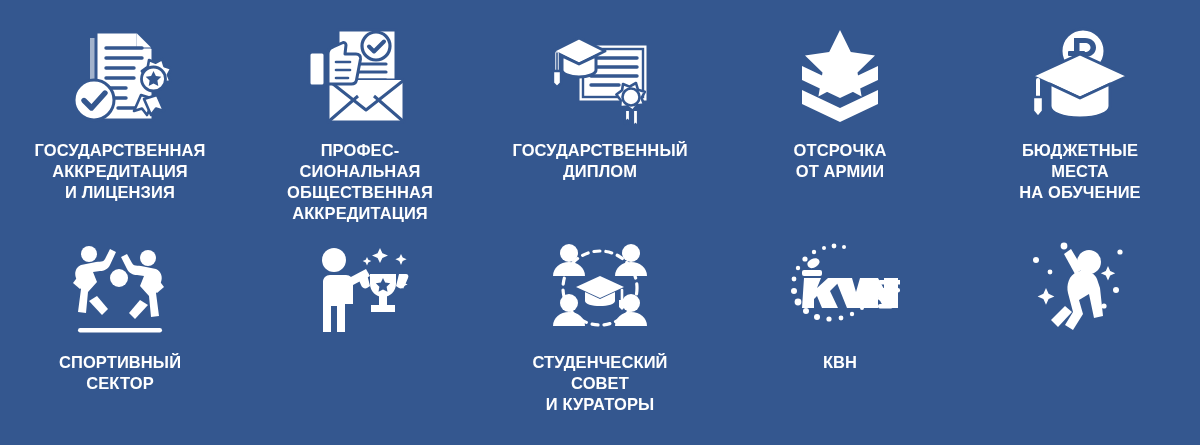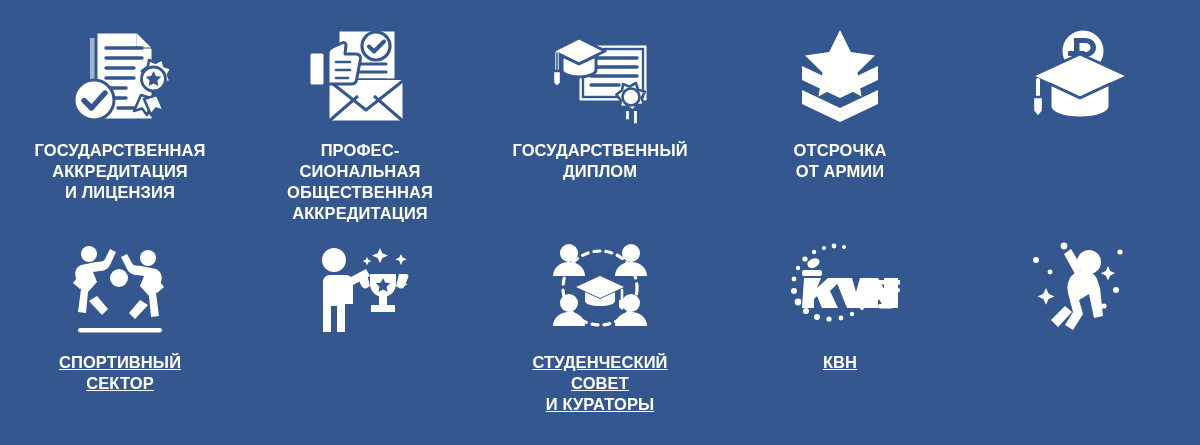--- a/index.html
+++ b/index.html
@@ -49,21 +49,21 @@
     margin-top: 10px;
     color: #ffffff;
     font-size: 16.5px;
     font-weight: bold;
     line-height: 1.27;
     text-align: center;
     letter-spacing: 0.1px;
     white-space: pre-line;
     text-transform: uppercase;
   }
-  .row-2 .label { margin-top: 14px; text-decoration: underline; }
+  .row-2 .label { margin-top: 14px; }
 </style>
 </head>
 <body style="background: rgb(52, 87, 143);">
 
 <div id="board" style="background: rgb(52, 87, 143);">
 
   <div class="row row-1">
 
     <div class="cell">
       <div class="icon-wrap">
@@ -182,20 +182,23 @@
             <rect x="50" y="14" width="5.5" height="27" rx="1"></rect>
             <path d="M50 14h11c6.5 0 11 4 11 9.5S67.5 33 61 33H50v-5h11c3.2 0 5.5-2 5.5-4.5S64.2 19 61 19H50z"></path>
             <rect x="44" y="27" width="17" height="5" rx="1"></rect>
           </g>
           <path d="M8 52L56 30l48 22-48 22z" fill="#ffffff" stroke="#34578f" stroke-width="3" stroke-linejoin="round"></path>
           <path d="M26 60v22c0 7 13 12 30 12s30-5 30-12V60L56 74z" fill="#ffffff" stroke="#34578f" stroke-width="3" stroke-linejoin="round"></path>
           <path d="M14 56v20" stroke="#ffffff" stroke-width="4" stroke-linecap="round"></path>
           <path d="M9 73h10v14l-5 6-5-6z" fill="#ffffff" stroke="#34578f" stroke-width="2.4" stroke-linejoin="round"></path>
         </svg>
       </div>
+      <div class="label">БЮДЖЕТНЫЕ
+МЕСТА
+НА ОБУЧЕНИЕ</div>
     </div>
 
   </div>
 
   <div class="row row-2">
 
     <div class="cell">
       <div class="icon-wrap">
         <svg width="100" height="96" viewBox="0 0 100 96" fill="none">
           <g fill="#ffffff">

